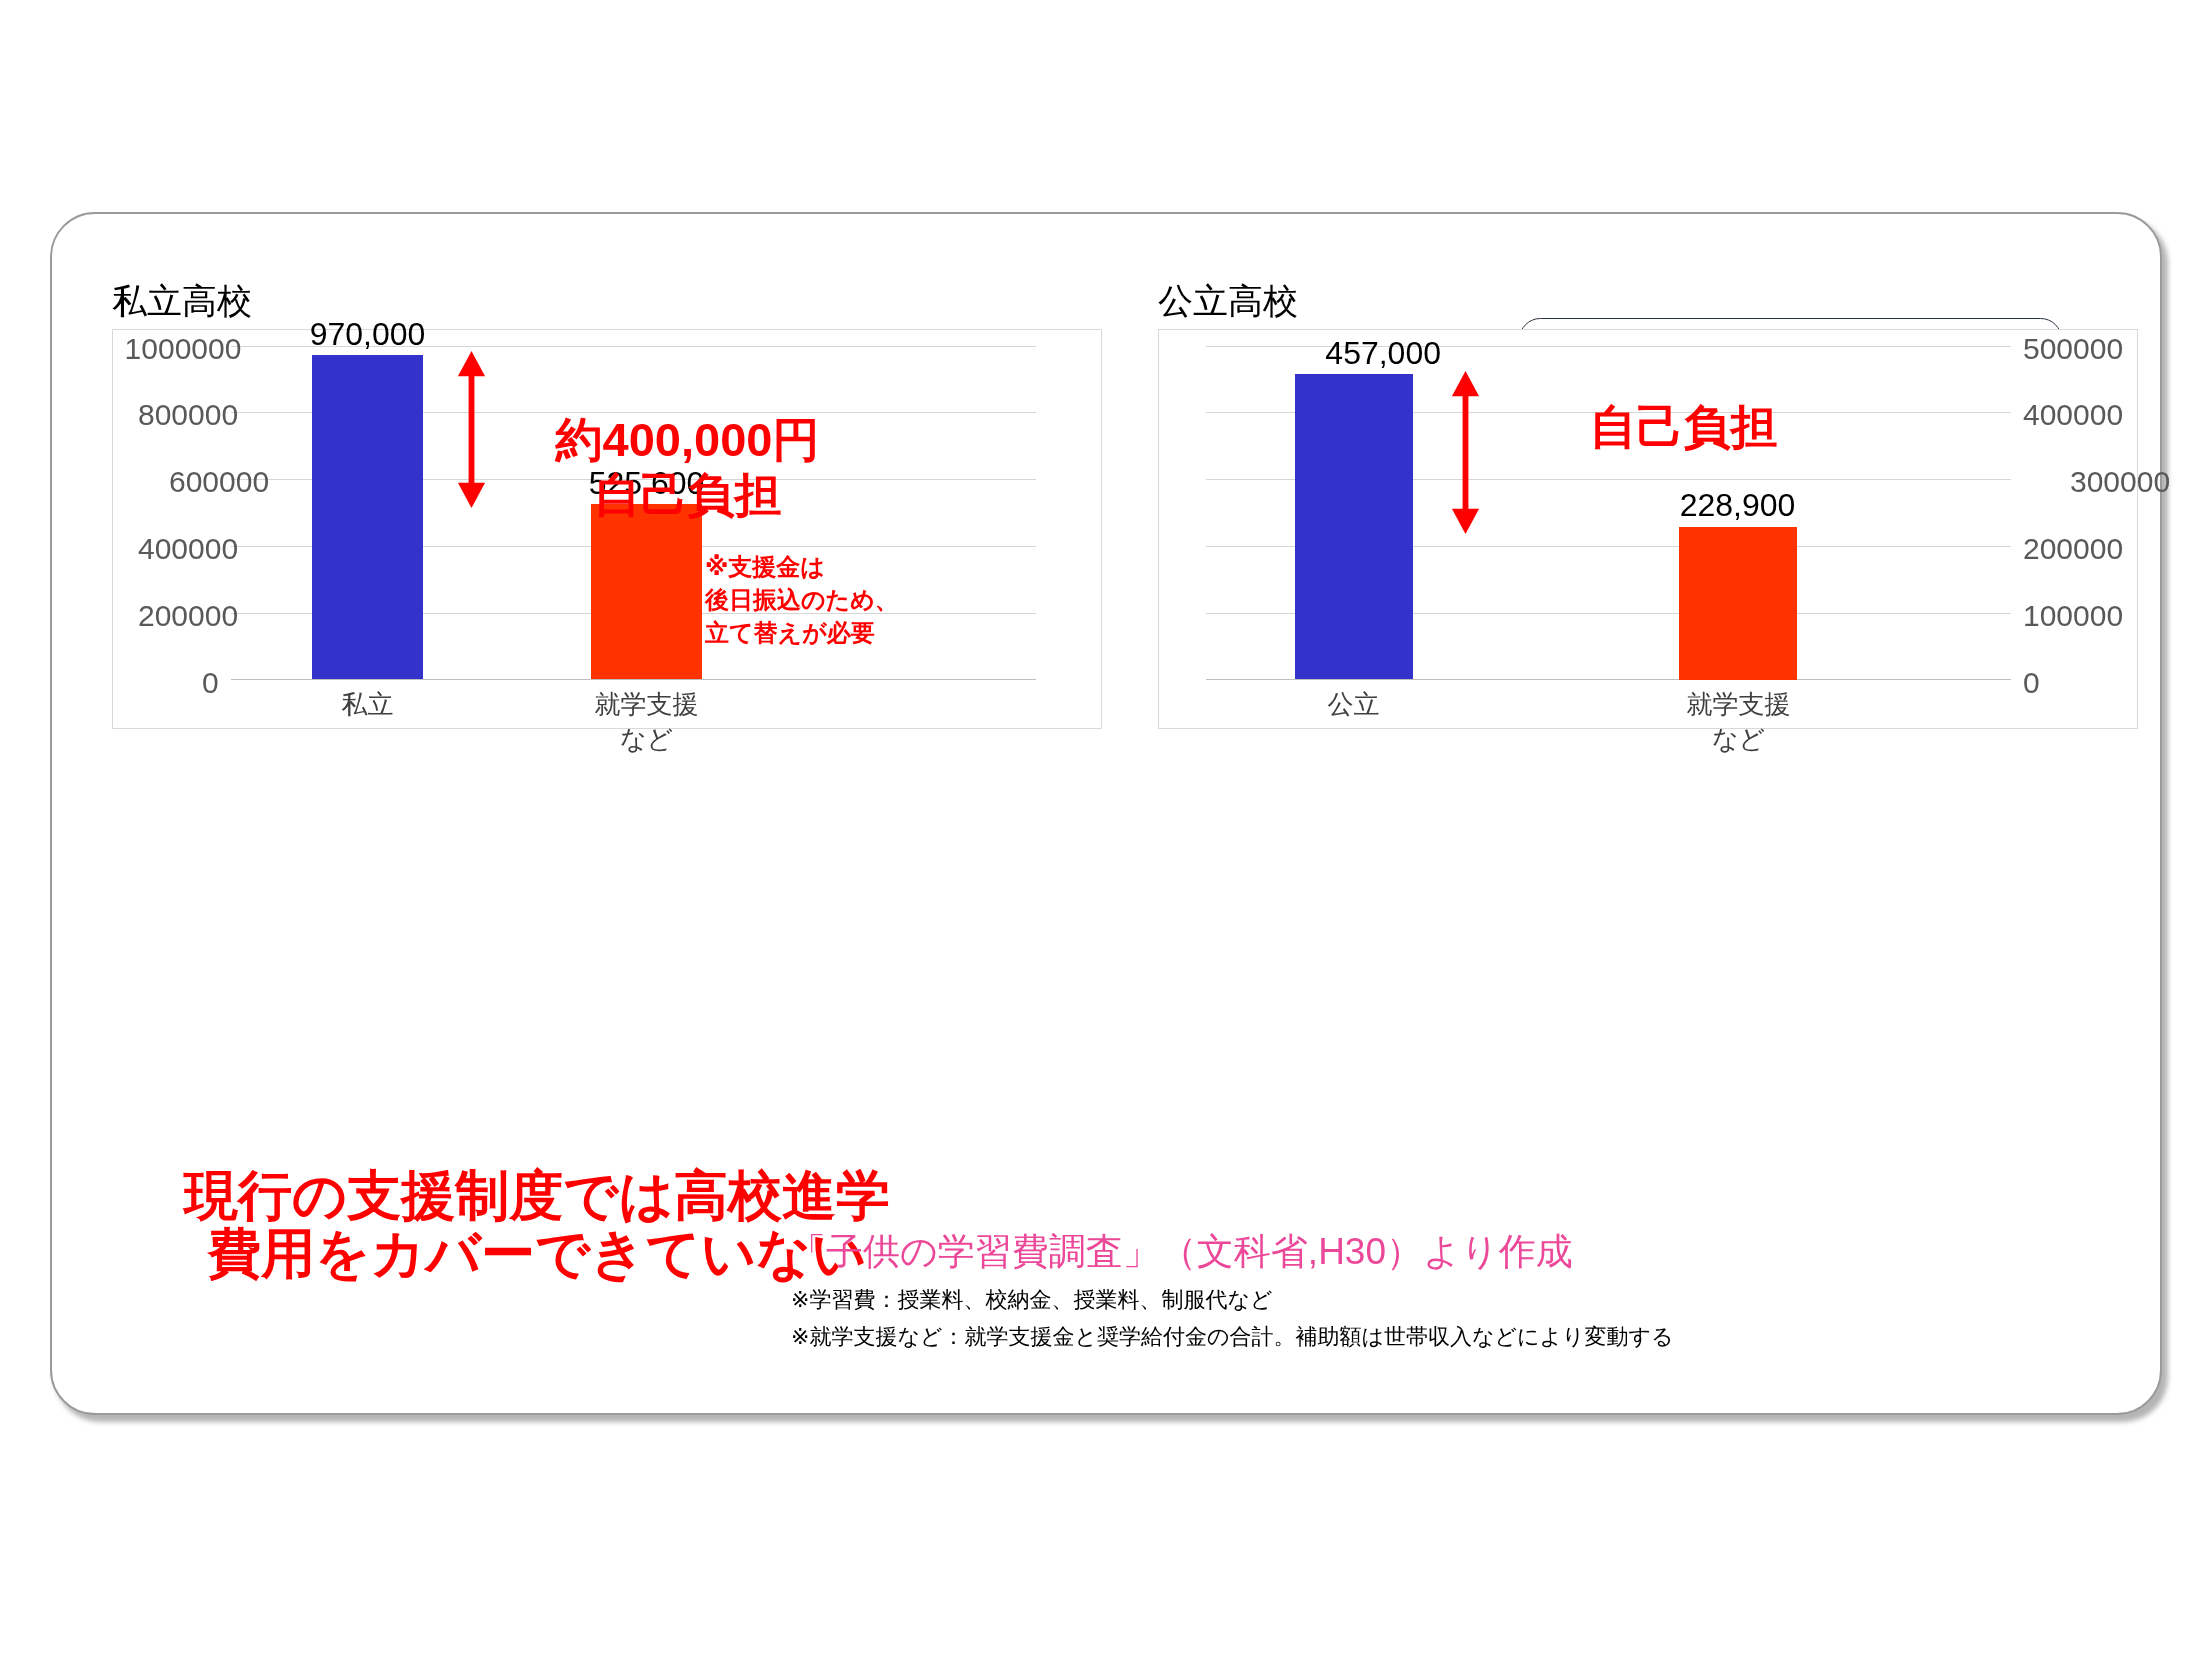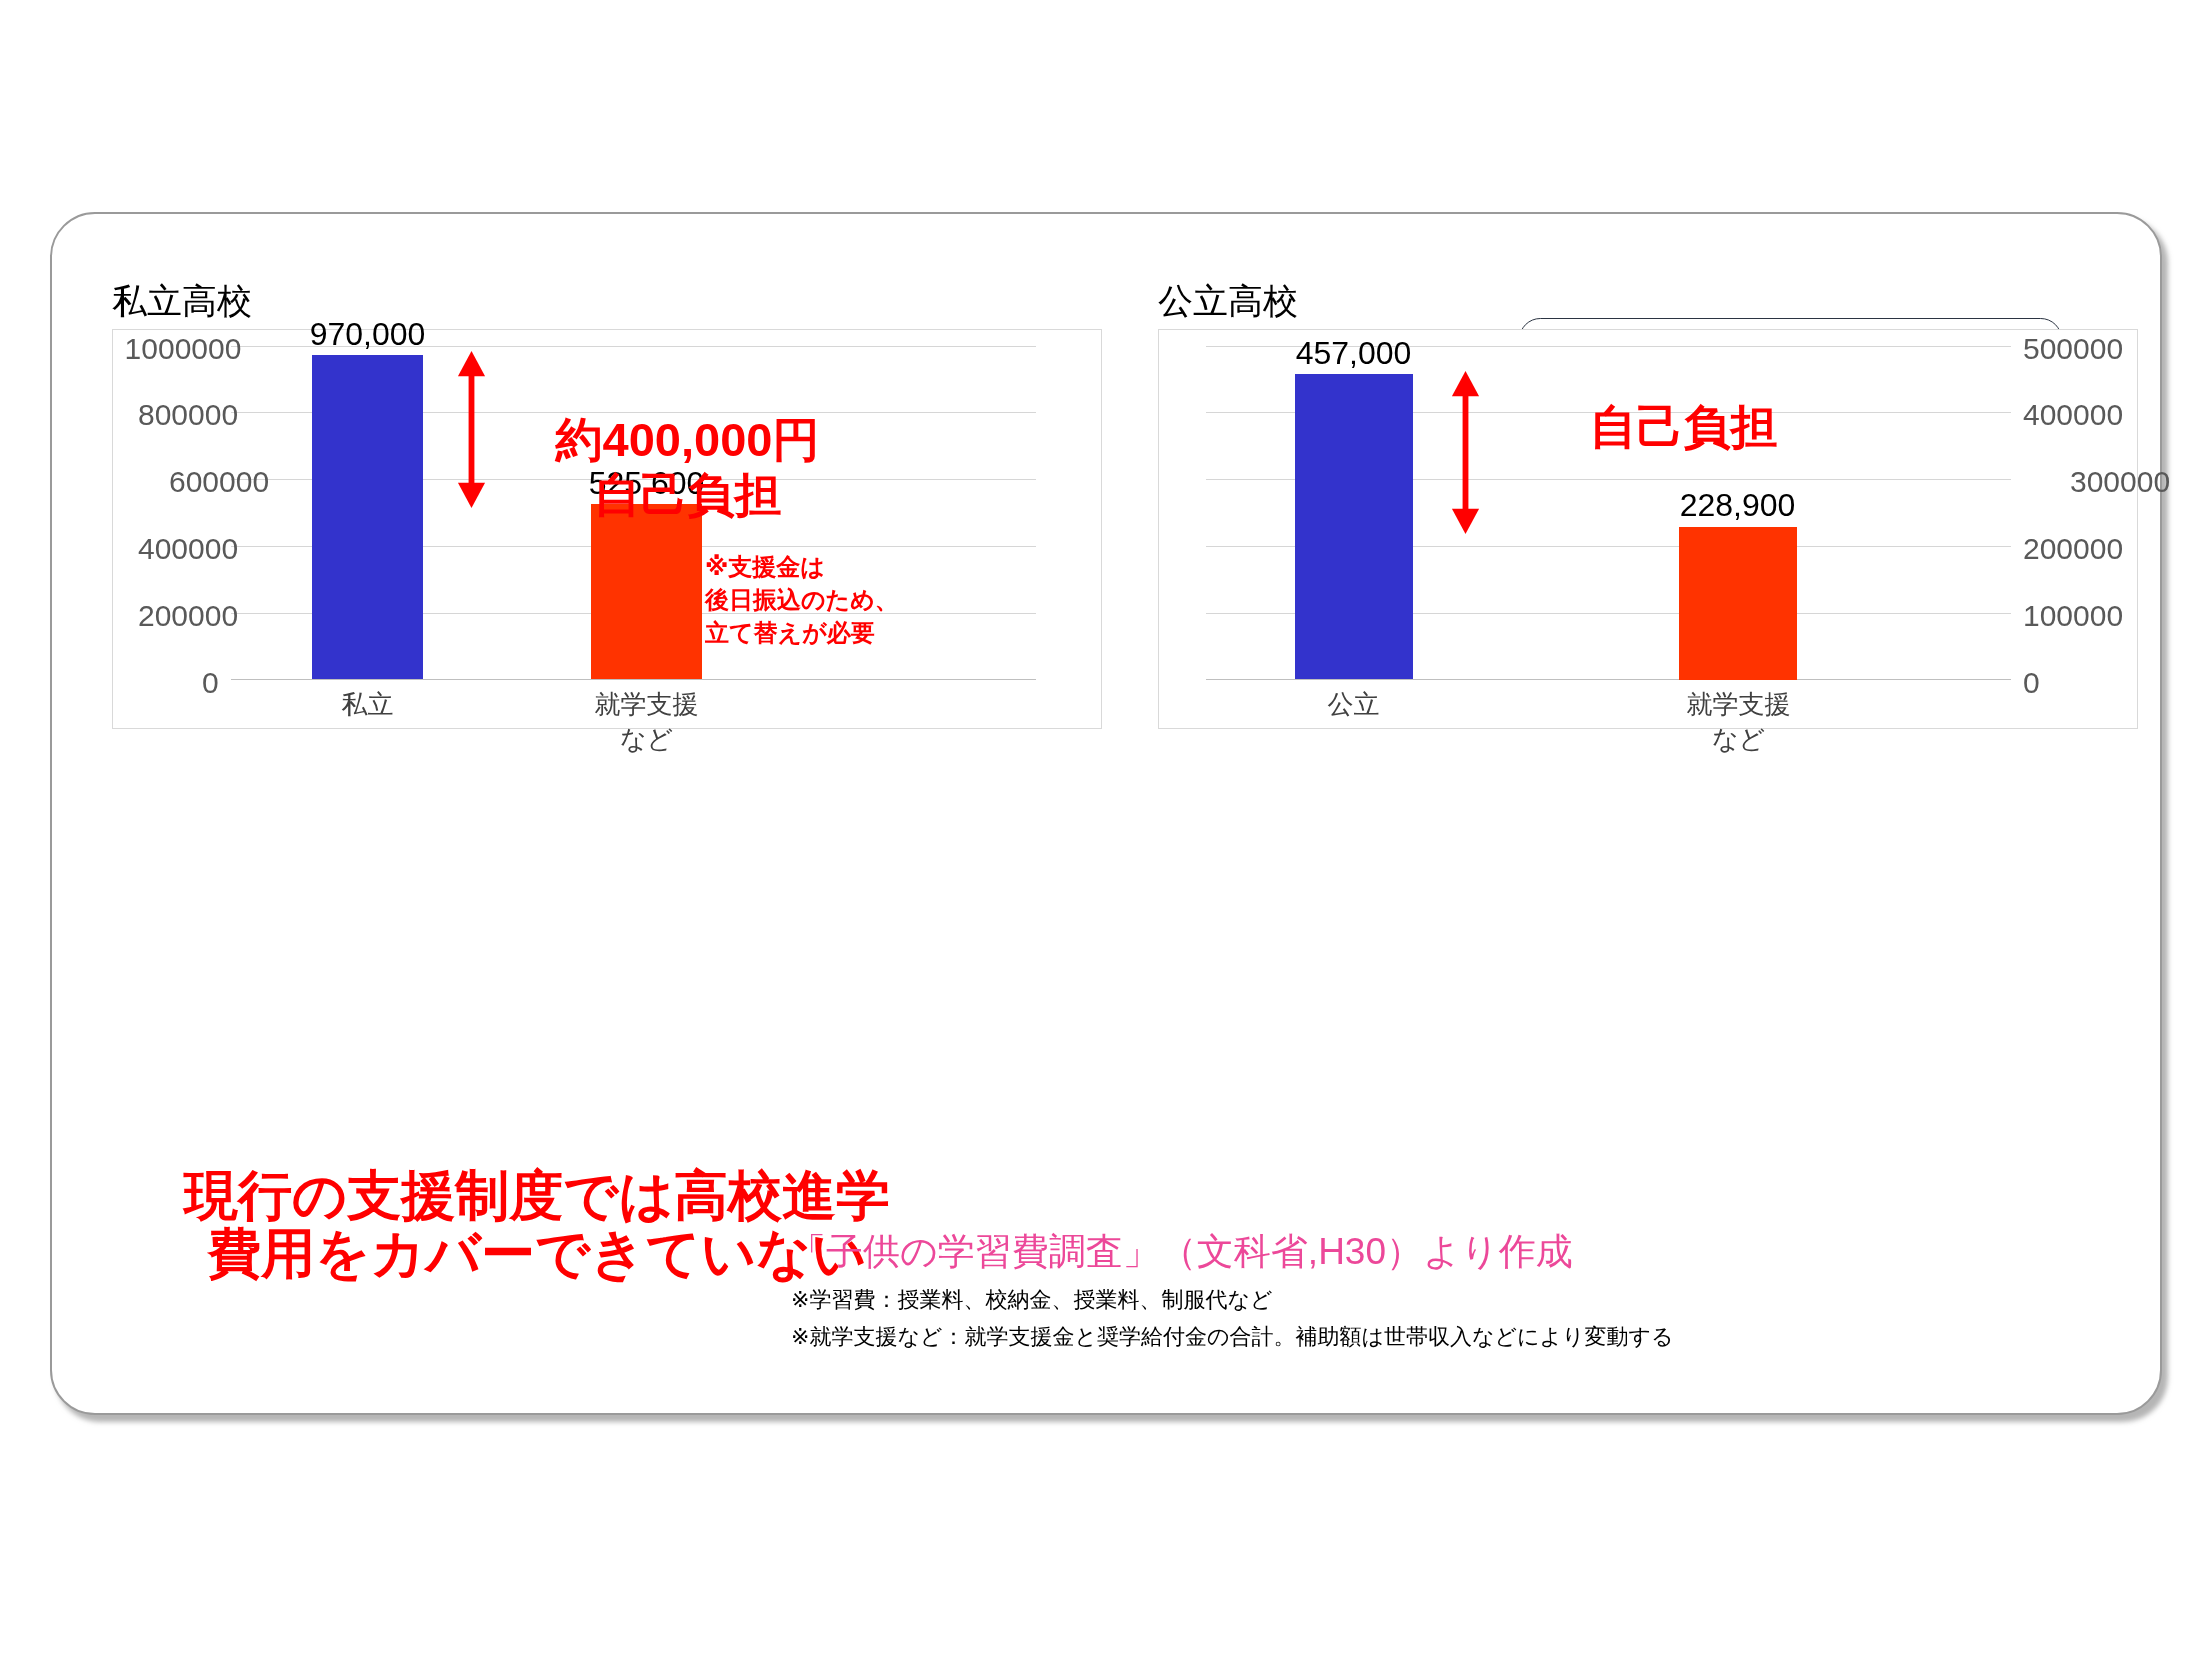--- a/index.html
+++ b/index.html
@@ -171,21 +171,21 @@
       <div class="gridline" style="left:47px;top:349px;width:805px;background:#bfbfbf;"></div>
 
       <div class="axis-label" style="left:864px;top:1.9px;">500000</div>
       <div class="axis-label" style="left:864px;top:68px;">400000</div>
       <div class="axis-label" style="left:911px;top:135px;">300000</div>
       <div class="axis-label" style="left:864px;top:202px;">200000</div>
       <div class="axis-label" style="left:864px;top:269px;">100000</div>
       <div class="axis-label" style="left:864px;top:336px;">0</div>
 
       <div class="bar bar-blue" style="left:136px;top:44px;width:118px;height:305px;"></div>
-      <div class="bar-value" style="left:107px;top:4.9px;width:175px;">457,000</div>
+      <div class="bar-value" style="left:107px;top:4.9px;width:175px;text-align:right;">457,000</div>
 
       <div class="bar bar-red" style="left:520px;top:197px;width:118px;height:153px;"></div>
       <div class="bar-value" style="left:491px;top:157px;width:175px;">228,900</div>
 
       <div class="cat-label" style="left:117px;top:357px;width:155px;">
         <div>公立</div>
       </div>
       <div class="cat-label" style="left:502px;top:357px;width:155px;">
         <div>就学支援</div>
         <div>など</div>

